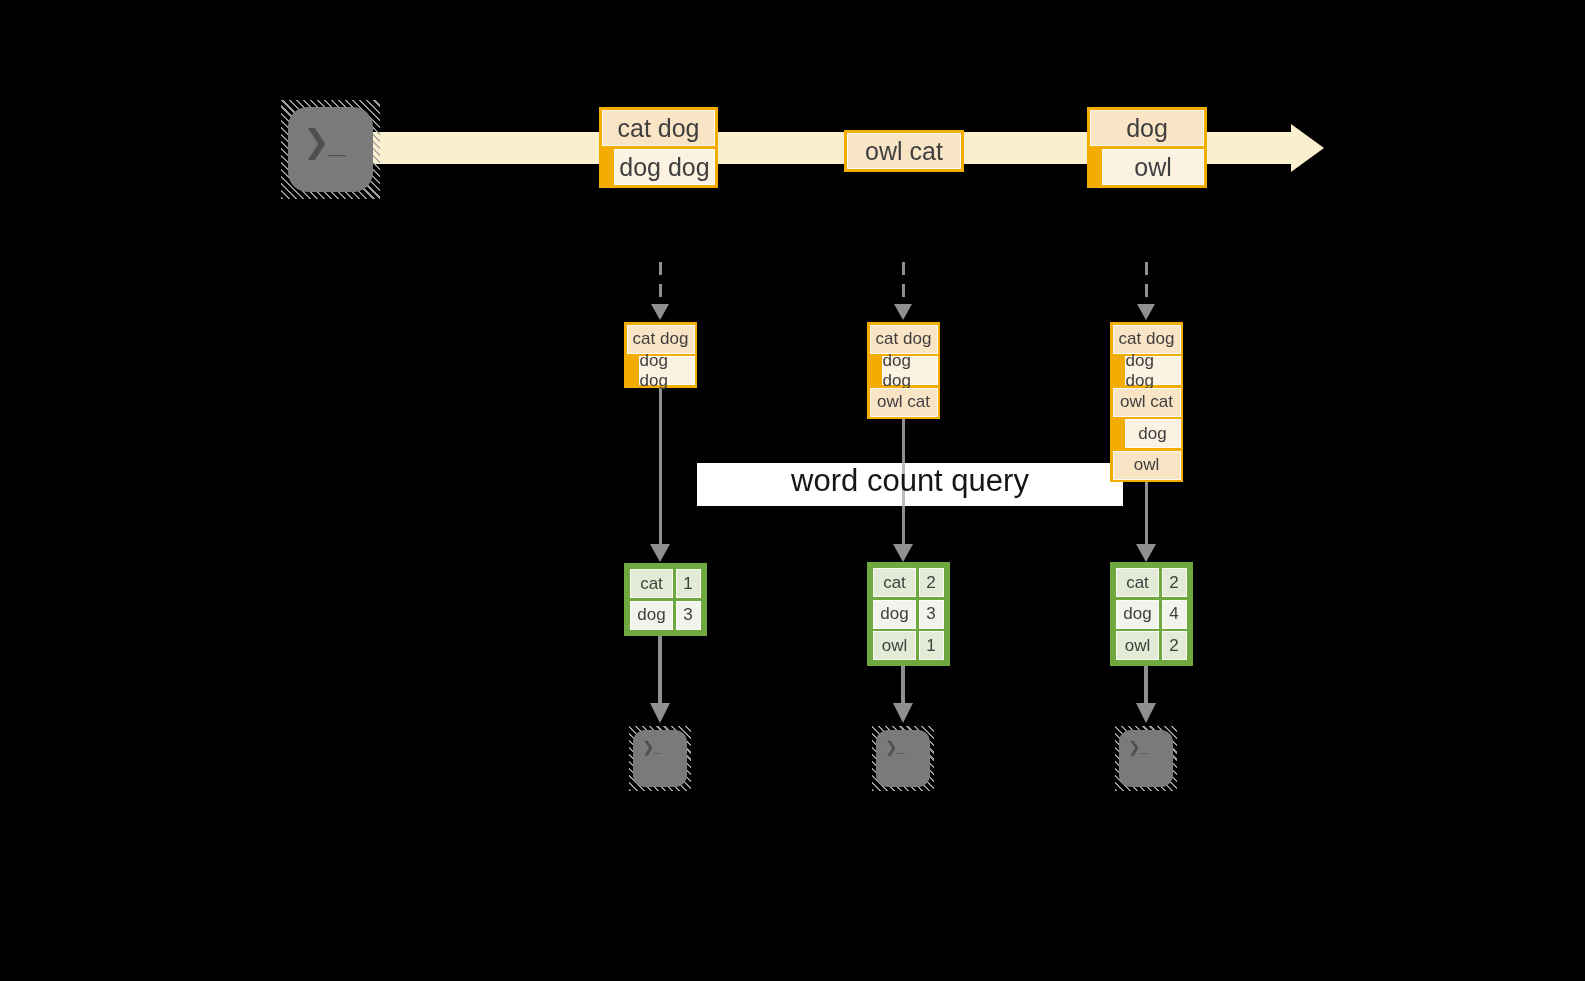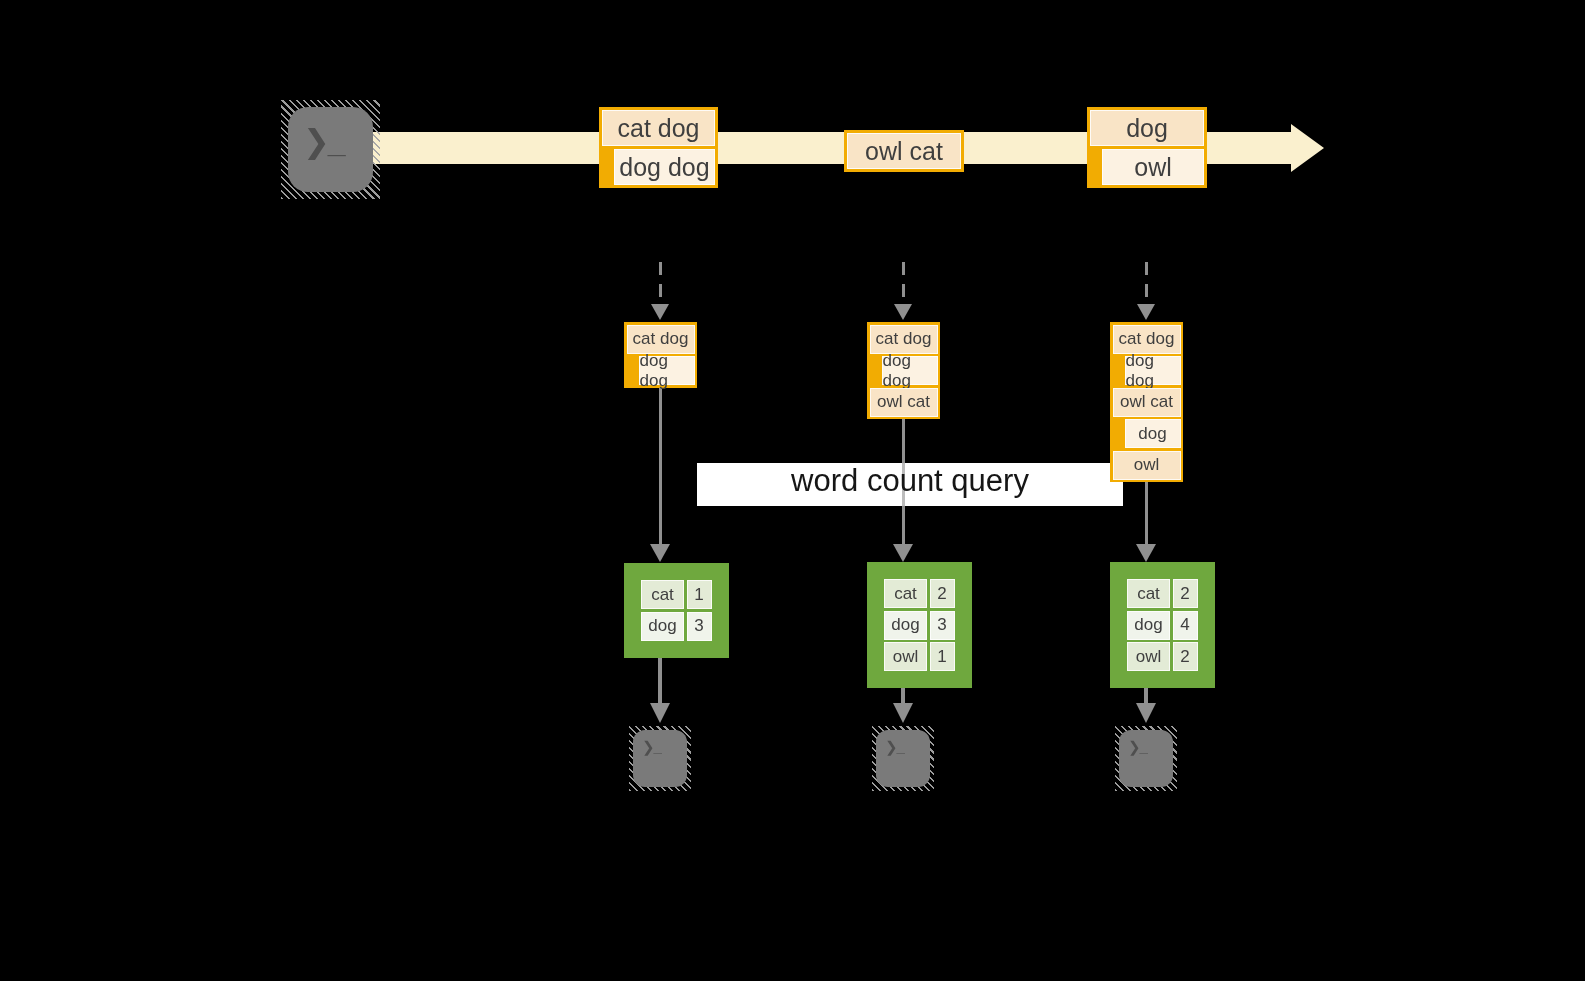--- a/index.html
+++ b/index.html
@@ -61,21 +61,21 @@
     border-left:10px solid transparent;border-right:10px solid transparent;
     border-top:20px solid var(--arrow-gray);}
 
   
   .banner{left:697px;top:463px;width:426px;height:43px;background:#FFFFFF;z-index:2;}
   .banner-label{left:697px;top:463px;width:426px;height:36px;z-index:4;
     display:flex;align-items:center;justify-content:center;
     font-size:31px;color:#161616;}
 
   
-  .gtable{background:var(--green);padding:17px;display:grid;grid-template-columns:43px 25px;gap:2.5px;z-index:3;}
+  .gtable{background:var(--green);padding:6px;display:grid;grid-template-columns:43px 25px;gap:2.5px;z-index:3;}
   .gcell{height:29px;display:flex;align-items:center;justify-content:center;
     border:1px solid rgba(255,255,255,.8);font-size:17px;color:var(--ink);}
   .g-a{background:var(--green-cell-a);}
   .g-b{background:var(--green-cell-b);}
 </style>
 </head>
 <body>
 
 <div id="canvas">
 

